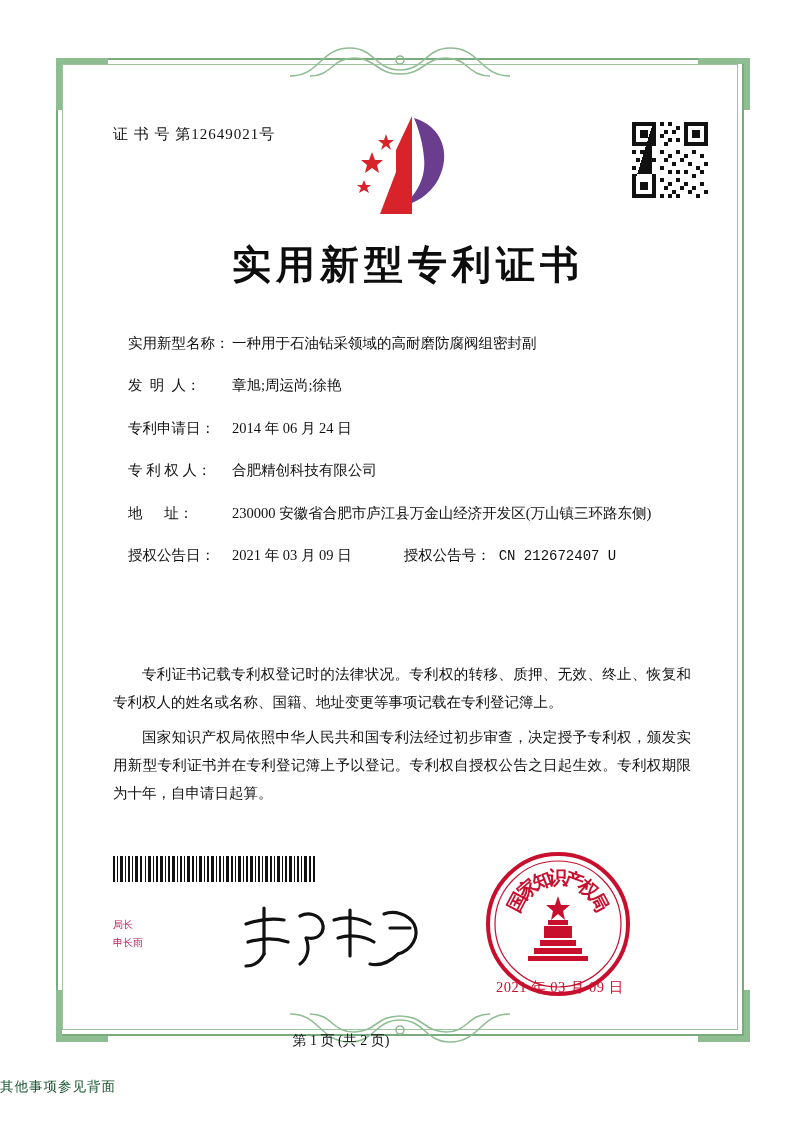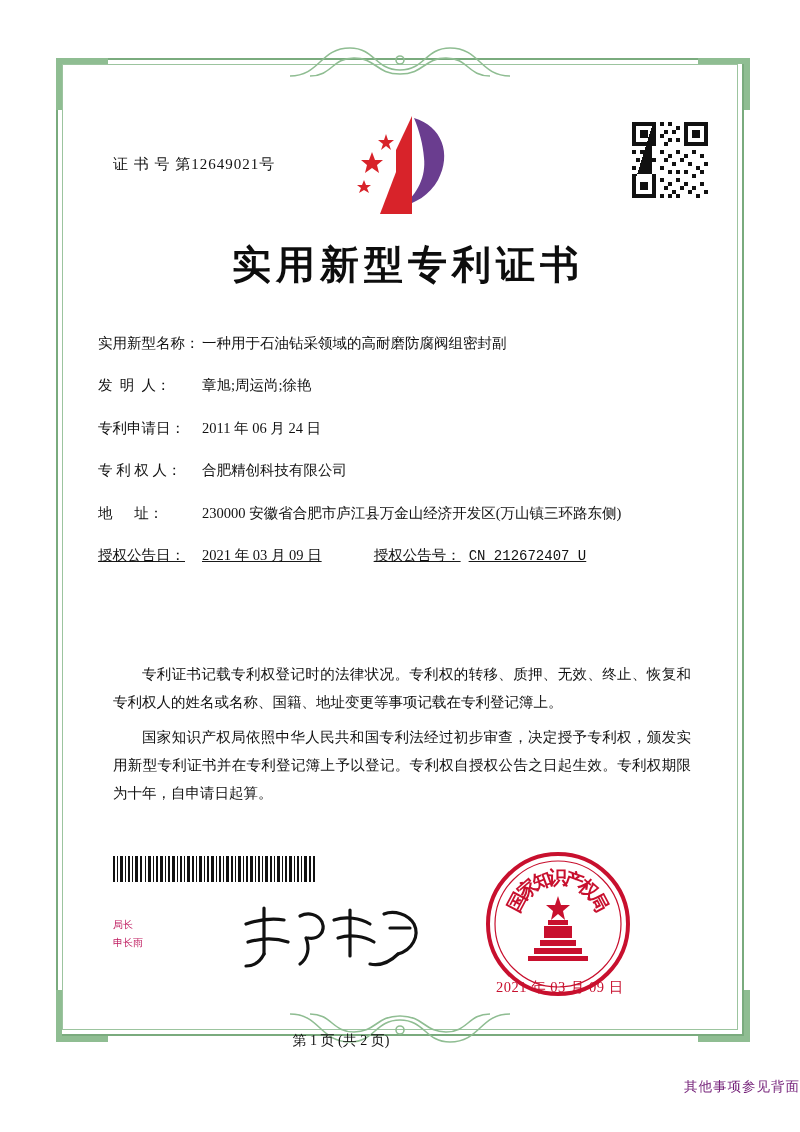--- a/index.html
+++ b/index.html
@@ -60,21 +60,20 @@
     width: 240px; height: 46px;
   }
 
   
   .cert-no {
     position: absolute;
     left: 113px; top: 125px;
     font-size: 15px;
     letter-spacing: 1px;
     color: #111;
-    margin-top: 30px;
   }
   .logo {
     position: absolute;
     left: 352px; top: 110px;
     width: 106px; height: 110px;
   }
   .qr {
     position: absolute;
     right: 88px; top: 118px;
     width: 84px; height: 84px;
@@ -89,21 +88,21 @@
     font-weight: bold;
     letter-spacing: 5px;
     font-family: "DejaVu Serif", "Liberation Serif", serif;
     color: #0d0d0d;
     margin-left: 8px;
   }
 
   
   .fields {
     position: absolute;
-    left: 98px; top: 332px;
+    left: 128px; top: 332px;
     width: 580px;
     font-size: 14.5px;
     line-height: 1.55;
   }
   .row {
     display: flex;
     align-items: flex-start;
     margin-bottom: 20px;
   }
   .row .label {
@@ -117,21 +116,20 @@
     color: #111;
     word-break: break-all;
   }
   .row .value.mono {
     font-family: "Liberation Mono", "DejaVu Sans Mono", monospace;
     font-size: 14px;
     letter-spacing: 0.3px;
   }
   .row.two-col {
     margin-bottom: 18px;
-    text-decoration: underline;
   }
   .inline-label {
     margin-left: 52px;
     white-space: pre;
   }
   .inline-value {
     margin-left: 8px;
     font-family: "Liberation Mono", "DejaVu Sans Mono", monospace;
     font-size: 14px;
   }
@@ -188,23 +186,23 @@
     left: 0; top: 1032px;
     width: 682px;
     text-align: center;
     font-size: 14px;
     color: #111;
   }
   .footnote {
     position: absolute;
     left: 0; top: 1078px;
     width: 800px;
-    text-align: right;
+    text-align: left;
     font-size: 13.5px;
-    color: #701a75;
+    color: #14532d;
     letter-spacing: 1px;
   }
 </style>
 </head>
 <body>
 
 <div class="page">
 
   <div class="border-outer"></div>
   <div class="border-inner"></div>
@@ -311,21 +309,21 @@
     <div class="row">
       <div class="label">实用新型名称：</div>
       <div class="value">一种用于石油钻采领域的高耐磨防腐阀组密封副</div>
     </div>
     <div class="row">
       <div class="label">发  明  人：</div>
       <div class="value">章旭;周运尚;徐艳</div>
     </div>
     <div class="row">
       <div class="label">专利申请日：</div>
-      <div class="value">2011 年 06 月 24 日</div>
+      <div class="value">2014 年 06 月 24 日</div>
     </div>
     <div class="row">
       <div class="label">专 利 权 人：</div>
       <div class="value">合肥精创科技有限公司</div>
     </div>
     <div class="row">
       <div class="label">地      址：</div>
       <div class="value">230000 安徽省合肥市庐江县万金山经济开发区(万山镇三环路东侧)</div>
     </div>
     <div class="row two-col">

